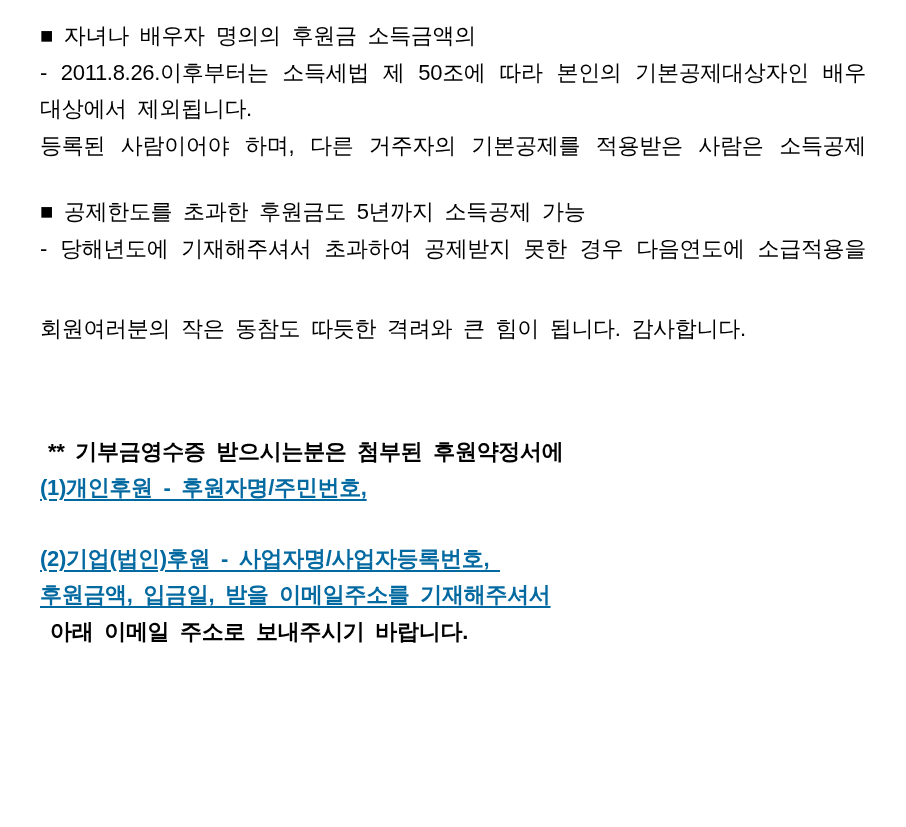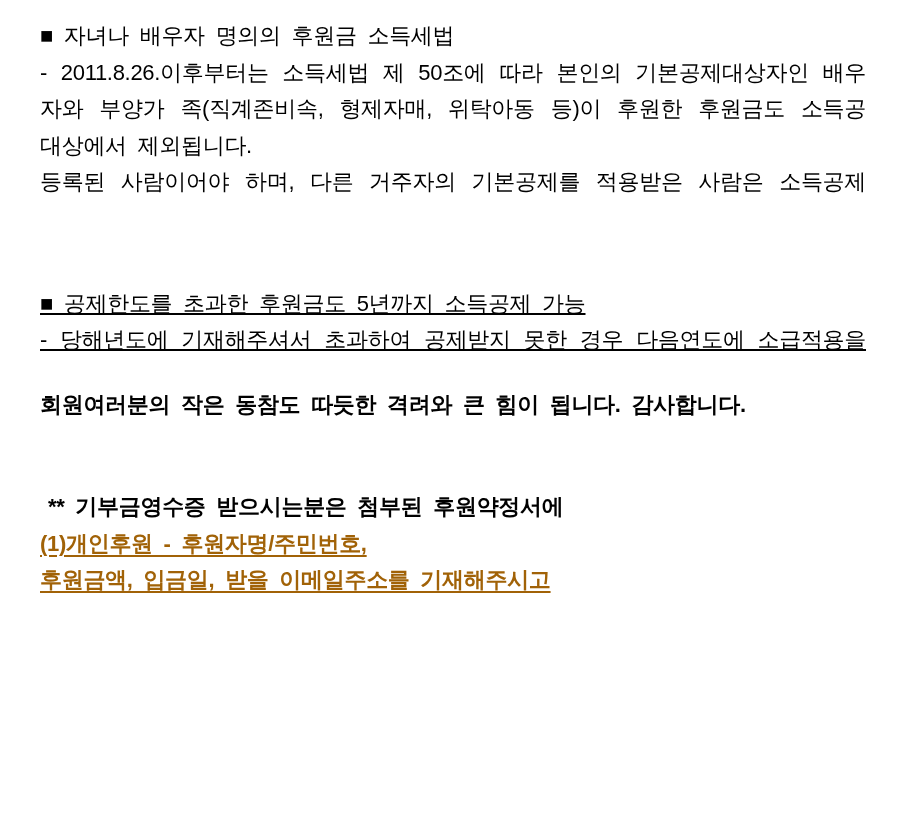--- a/index.html
+++ b/index.html
@@ -29,56 +29,59 @@
   }
   
   .just {
     text-align: justify;
     text-align-last: justify;
   }
   .bold {
     font-weight: 700;
   }
   .blue-link {
-    color: #a16207;
+    color: #0369a1;
     font-weight: 700;
     text-decoration: underline;
     text-decoration-thickness: 2px;
     text-underline-offset: 4px;
   }
   .indent-sm { padding-left: 8px; }
   .indent-md { padding-left: 10px; }
 
-  .sec-carryover { margin-top: 85px; text-decoration: underline; }
-  .sec-thanks   { margin-top: 28px; font-weight: bold; }
-  .sec-receipt  { margin-top: 66px; }
+  .sec-carryover { margin-top: 30px; }
+  .sec-thanks   { margin-top: 44px; }
+  .sec-receipt  { margin-top: 86px; }
   .grp-corporate { margin-top: 34px; }
 </style>
 </head>
 <body>
 
 <div class="doc">
 
   <div class="section">
-    <div class="line">■ 자녀나 배우자 명의의 후원금 소득세법</div>
+    <div class="line">■ 자녀나 배우자 명의의 후원금 소득금액의</div>
     <div class="line just">- 2011.8.26.이후부터는 소득세법 제 50조에 따라 본인의 기본공제대상자인 배우</div>
-    <div class="line just">자와 부양가 족(직계존비속, 형제자매, 위탁아동 등)이 후원한 후원금도 소득공</div>
     <div class="line">대상에서 제외됩니다.</div>
     <div class="line just">등록된 사람이어야 하며, 다른 거주자의 기본공제를 적용받은 사람은 소득공제</div>
   </div>
 
   <div class="section sec-carryover">
     <div class="line">■ 공제한도를 초과한 후원금도 5년까지 소득공제 가능</div>
     <div class="line just">- 당해년도에 기재해주셔서 초과하여 공제받지 못한 경우 다음연도에 소급적용을</div>
   </div>
 
   <div class="section sec-thanks">
     <div class="line">회원여러분의 작은 동참도 따듯한 격려와 큰 힘이 됩니다. 감사합니다.</div>
   </div>
 
   <div class="section sec-receipt">
     <div class="line bold indent-sm">** 기부금영수증 받으시는분은 첨부된 후원약정서에</div>
     <div class="line"><span class="blue-link">(1)개인후원 - 후원자명/주민번호,</span></div>
-    <div class="line"><span class="blue-link">후원금액, 입금일, 받을 이메일주소를 기재해주시고</span></div>
 
+    <div class="grp-corporate">
+      <div class="line"><span class="blue-link">(2)기업(법인)후원 - 사업자명/사업자등록번호, </span></div>
+      <div class="line"><span class="blue-link">후원금액, 입금일, 받을 이메일주소를 기재해주셔서</span></div>
+      <div class="line bold indent-md">아래 이메일 주소로 보내주시기 바랍니다.</div>
+    </div>
   </div>
 
 </div>
 
 </body></html>

